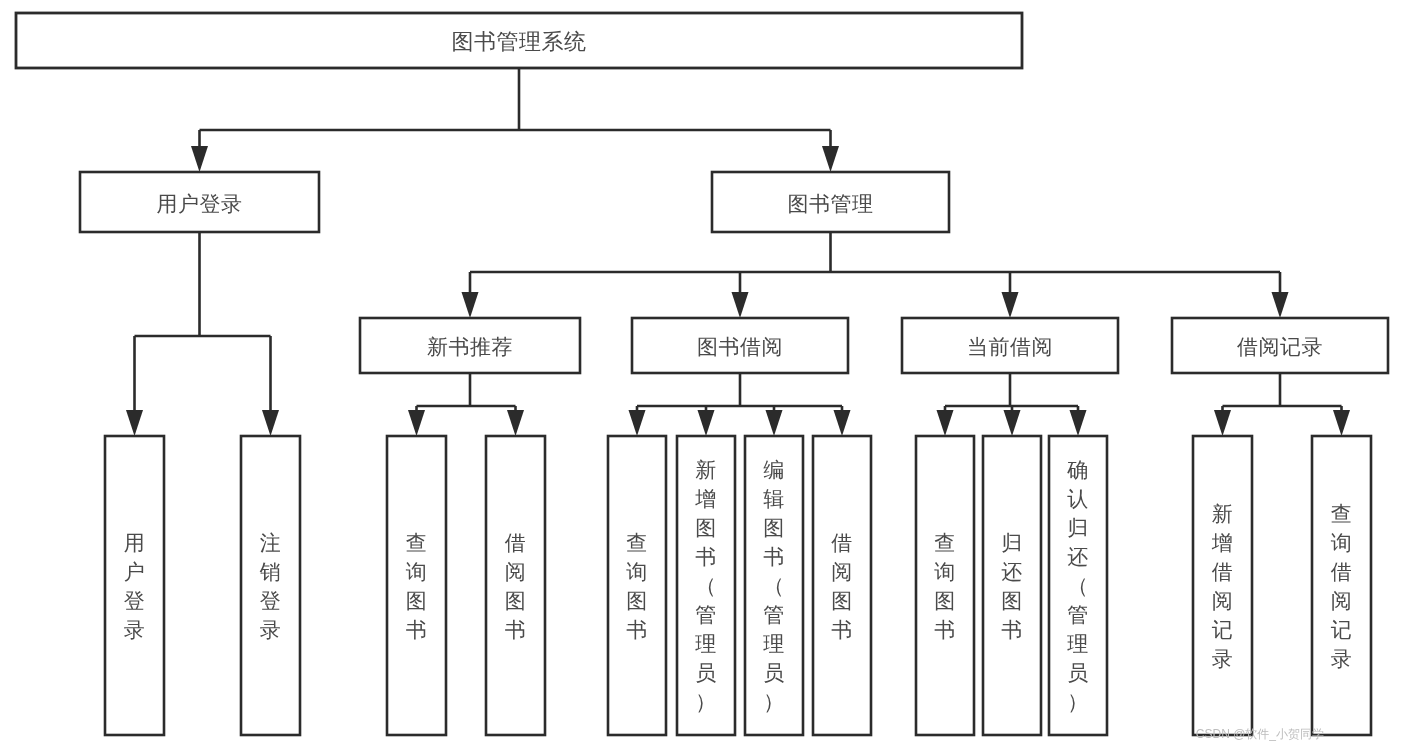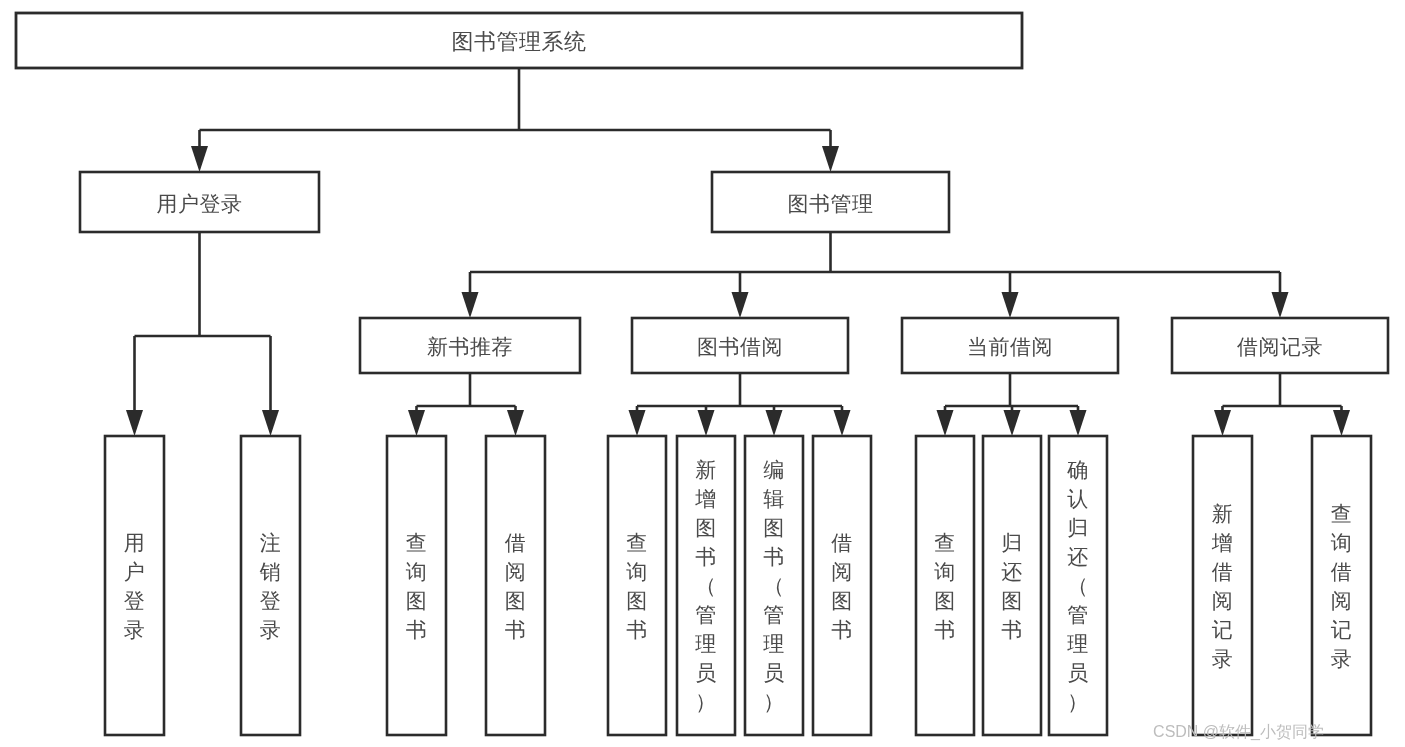--- a/index.html
+++ b/index.html
@@ -64,21 +64,21 @@
   }
   .arrow-head {
     fill: #2b2b2b;
     stroke: none;
   }
   .watermark-text {
     position: absolute;
     right: 8px;
     bottom: 4px;
     color: #bdbdbd;
-    font-size: 16px;
+    font-size: 12px;
     font-family: "Liberation Sans", "DejaVu Sans", sans-serif;
     white-space: nowrap;
     user-select: none;
     pointer-events: none;
   }
 </style>
 </head>
 <body>
 
 <div id="diagram-root">

